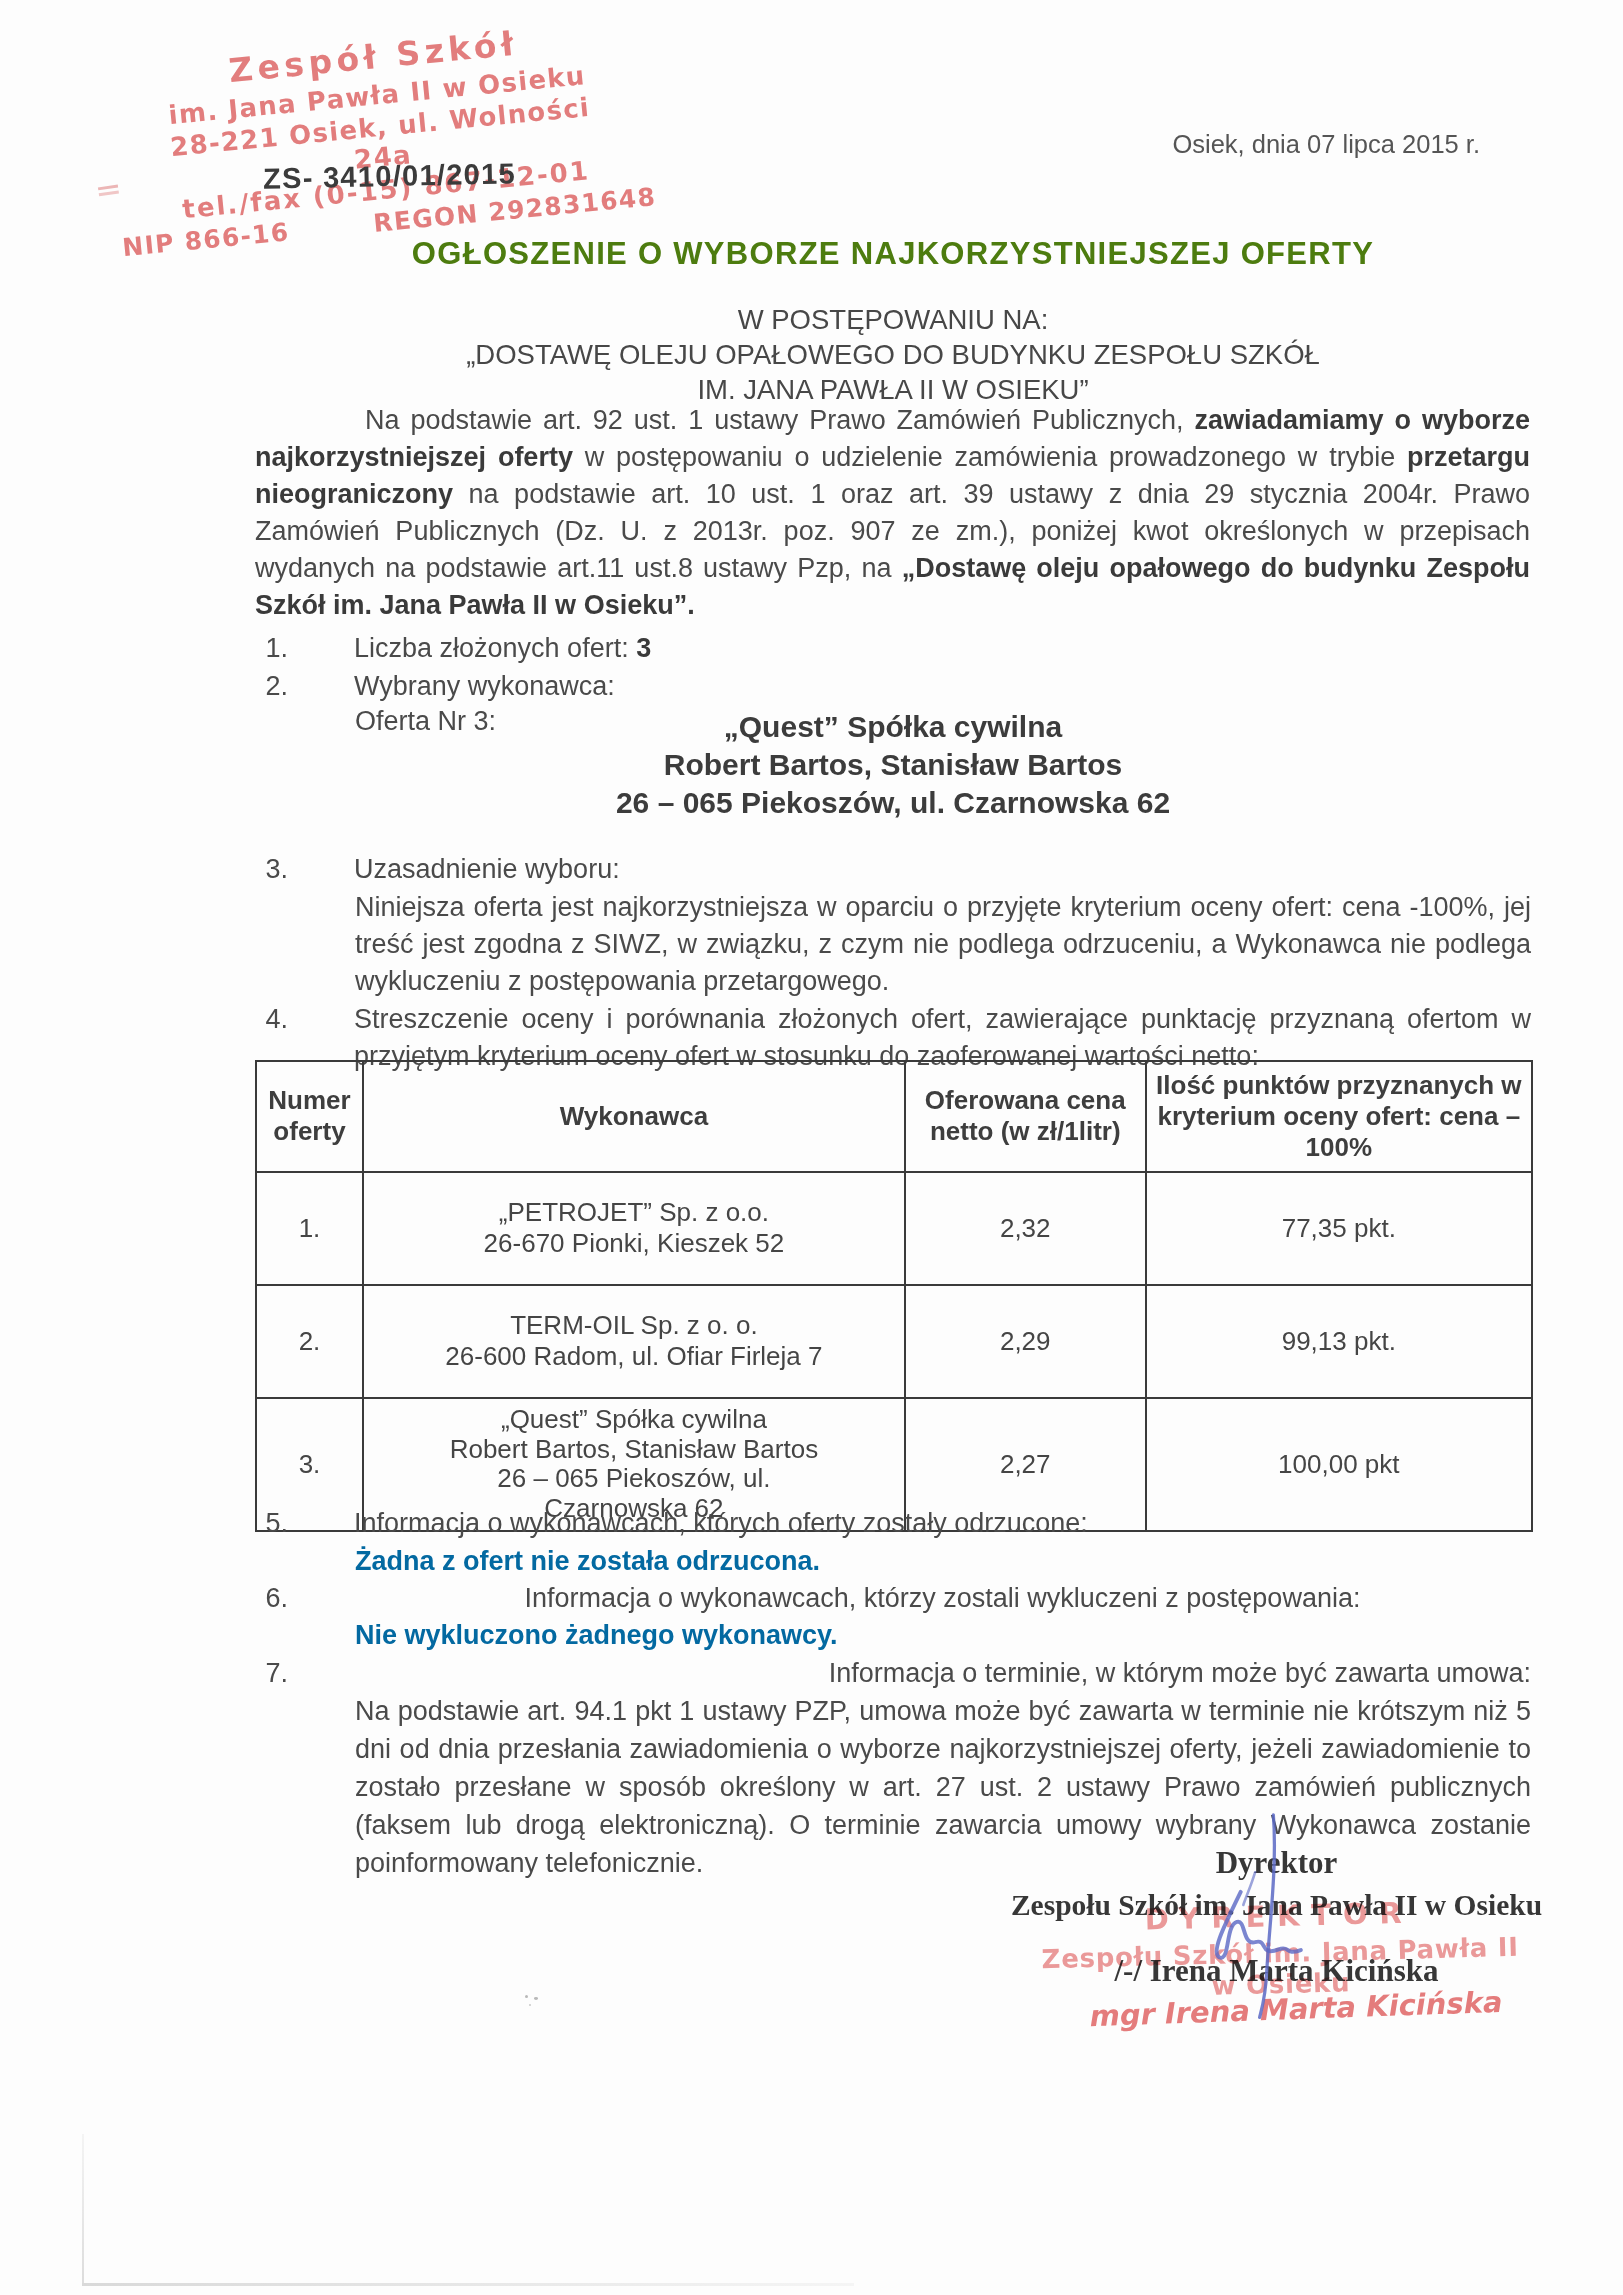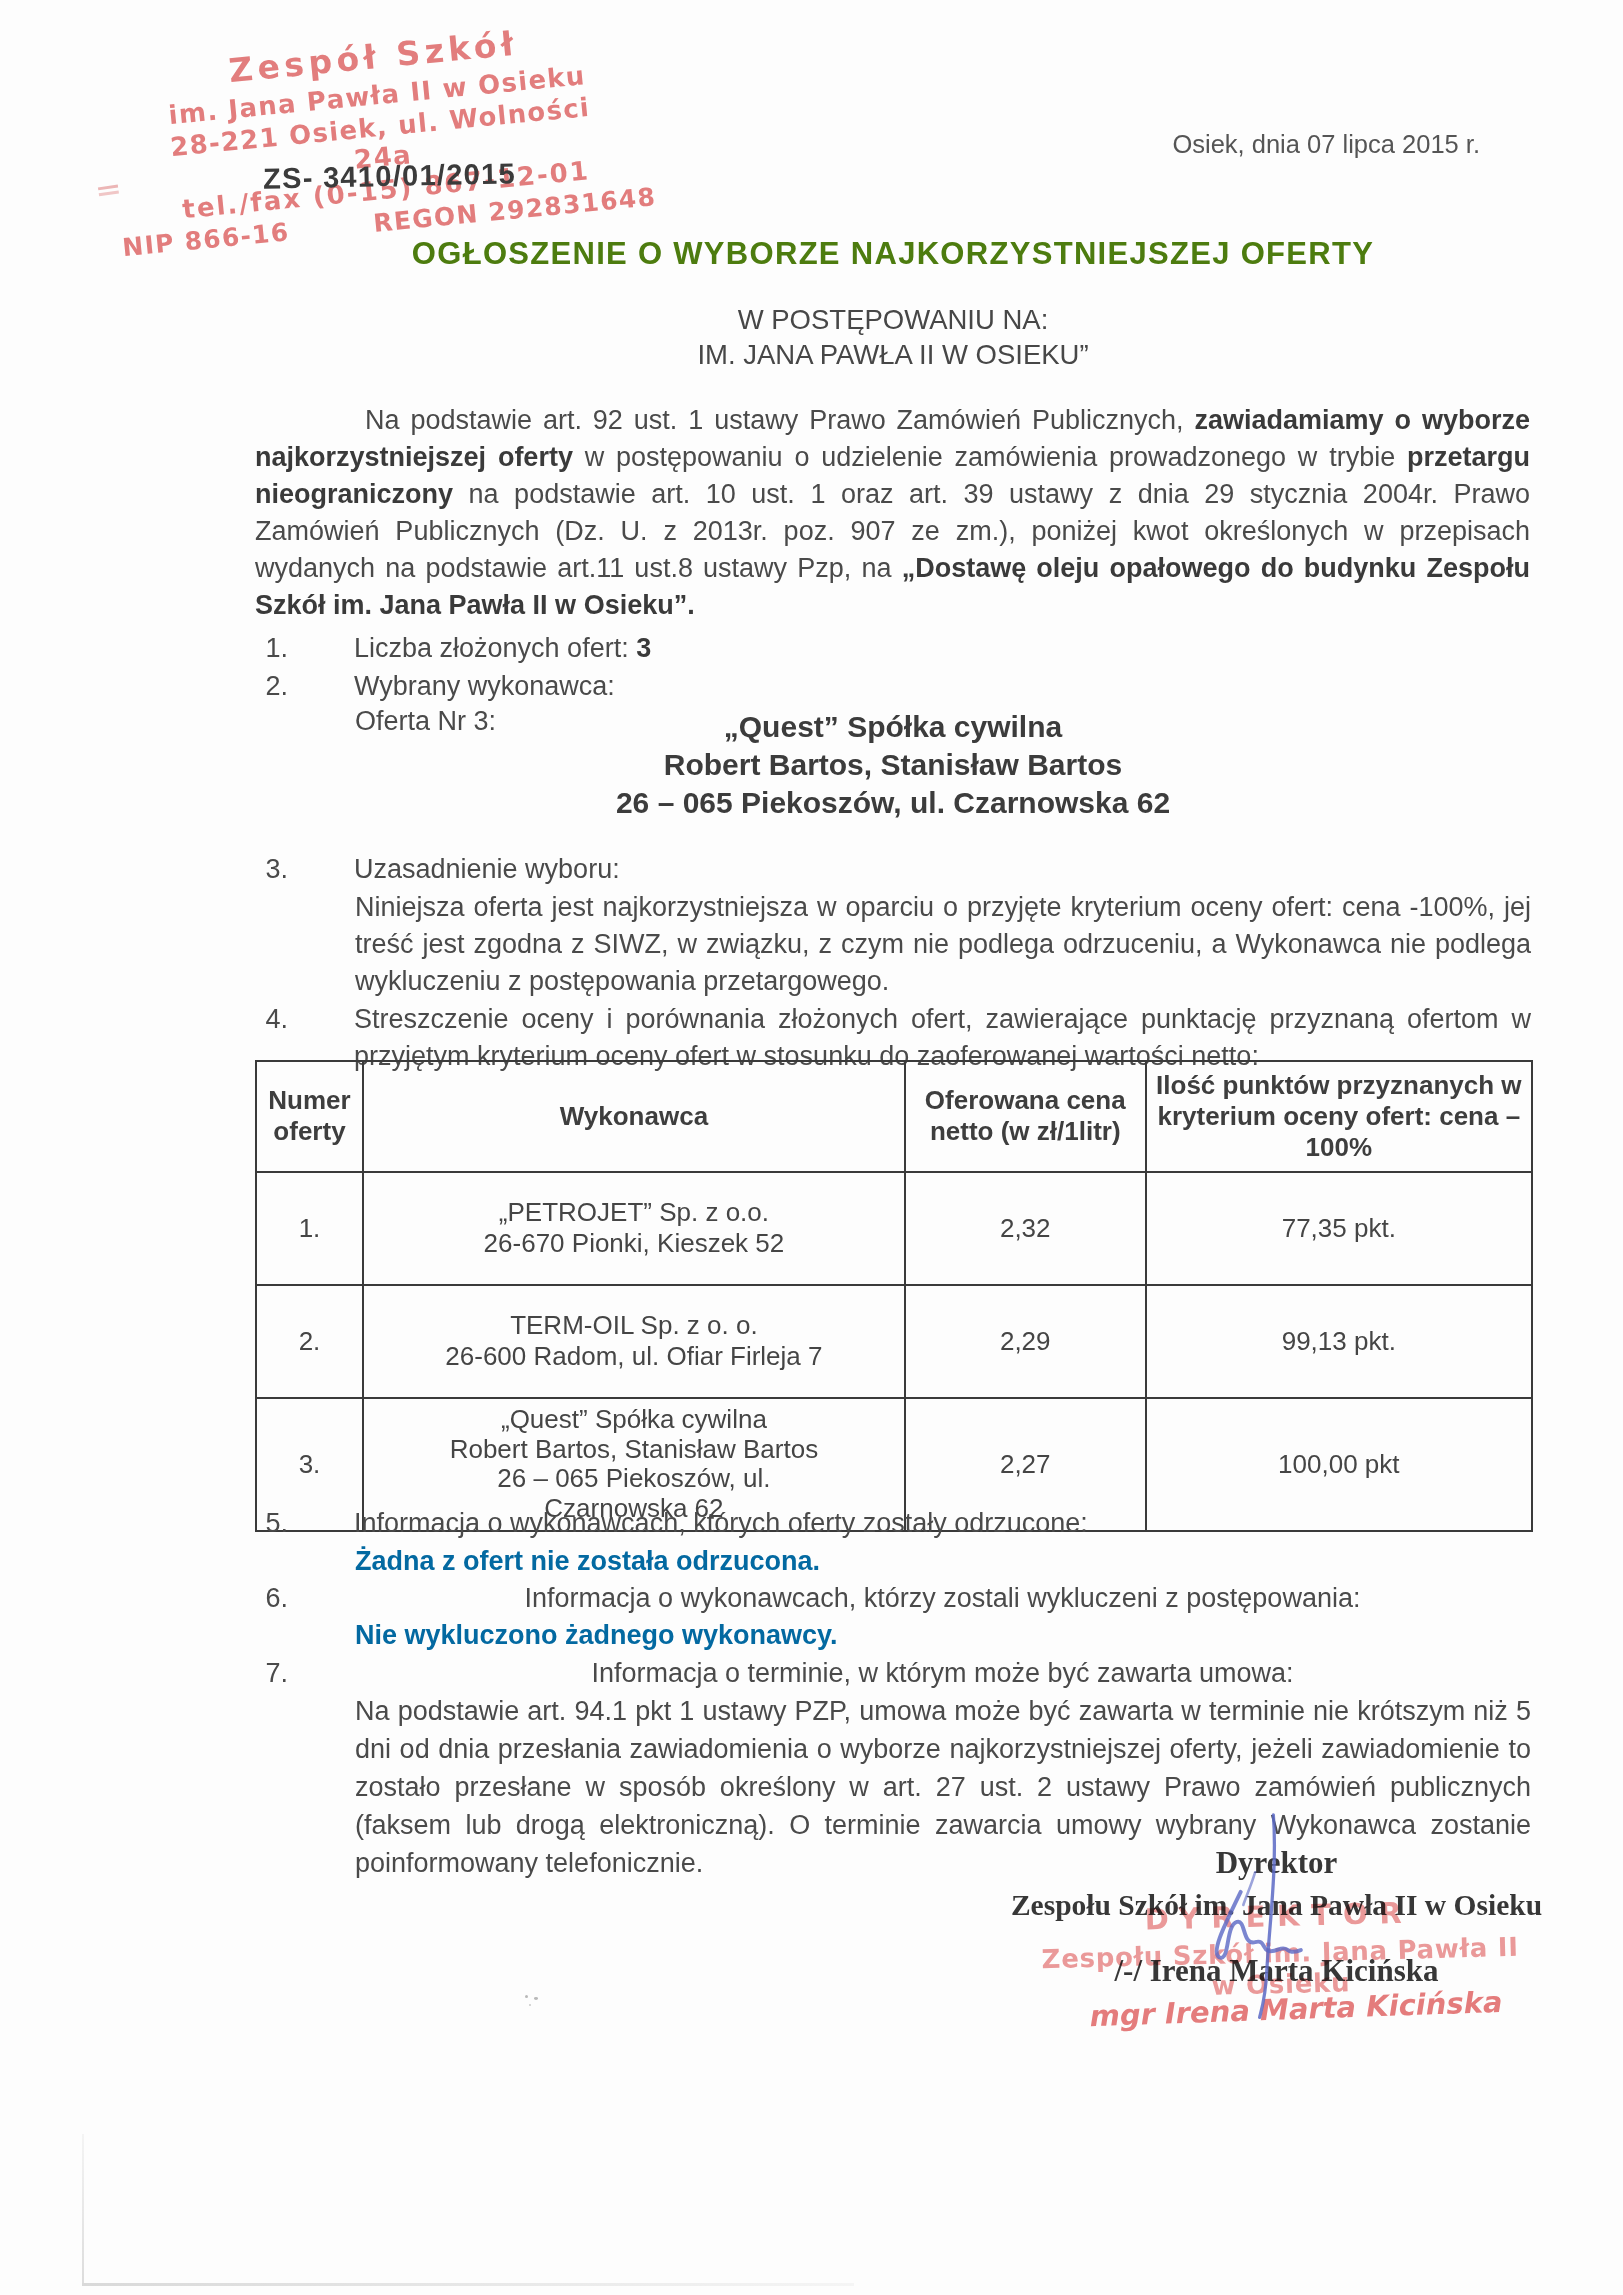--- a/index.html
+++ b/index.html
@@ -116,20 +116,21 @@
     </div>
   </div>
 
   <div class="abs ref-number">ZS- 3410/01/2015</div>
 
   <div class="abs date-line">Osiek, dnia 07 lipca 2015 r.</div>
 
   <h1 class="abs doc-title">OGŁOSZENIE O WYBORZE NAJKORZYSTNIEJSZEJ OFERTY</h1>
   <div class="abs subtitle">
     <div>W POSTĘPOWANIU NA:</div>
+    <div>„DOSTAWĘ OLEJU OPAŁOWEGO DO BUDYNKU ZESPOŁU SZKÓŁ</div>
     <div>IM. JANA PAWŁA II W OSIEKU”</div>
   </div>
 
   <p class="abs intro"><span>Na podstawie art. 92 ust. 1 ustawy Prawo Zamówień Publicznych, </span><b>zawiadamiamy o wyborze najkorzystniejszej oferty</b><span> w postępowaniu o udzielenie zamówienia prowadzonego w trybie </span><b>przetargu nieograniczony</b><span> na podstawie art. 10 ust. 1 oraz art. 39 ustawy z dnia 29 stycznia 2004r. Prawo Zamówień Publicznych (Dz. U. z 2013r. poz. 907 ze zm.), poniżej kwot określonych w przepisach wydanych na podstawie art.11 ust.8 ustawy Pzp, na </span><b>„Dostawę oleju opałowego do budynku Zespołu Szkół im. Jana Pawła II w Osieku”.</b></p>
 
   <div class="abs li" style="top:630px">
     <span class="num">1.</span>
     <span class="txt"><span>Liczba złożonych ofert: </span><b>3</b></span>
   </div>
 
@@ -200,21 +201,21 @@
   <div class="abs sub-left bold-answer" style="top:1543px">Żadna z ofert nie została odrzucona.</div>
 
   <div class="abs li" style="top:1580px">
     <span class="num">6.</span>
     <span class="txt" style="text-align:center">Informacja o wykonawcach, którzy zostali wykluczeni z postępowania:</span>
   </div>
   <div class="abs sub-left bold-answer" style="top:1617px">Nie wykluczono żadnego wykonawcy.</div>
 
   <div class="abs li" style="top:1655px">
     <span class="num">7.</span>
-    <span class="txt" style="text-align:center">Informacja o terminie, w którym może być zawarta umowa:</span>
+    <span class="txt" style="text-align:right">Informacja o terminie, w którym może być zawarta umowa:</span>
   </div>
   <div class="abs just-body" style="top:1692px;line-height:38px">Na podstawie art. 94.1 pkt 1 ustawy PZP, umowa może być zawarta w terminie nie krótszym niż 5 dni od dnia przesłania zawiadomienia o wyborze najkorzystniejszej oferty, jeżeli zawiadomienie to zostało przesłane w sposób określony w art. 27 ust. 2 ustawy Prawo zamówień publicznych (faksem lub drogą elektroniczną). O terminie zawarcia umowy wybrany Wykonawca zostanie poinformowany telefonicznie.</div>
 
   <div class="abs sig">
     <div class="sig1">Dyrektor</div>
     <div class="sig2">Zespołu Szkół im. Jana Pawła II w Osieku</div>
     <div class="sig3">/-/ Irena Marta Kicińska</div>
   </div>
 
   <div class="abs dir-stamp">

